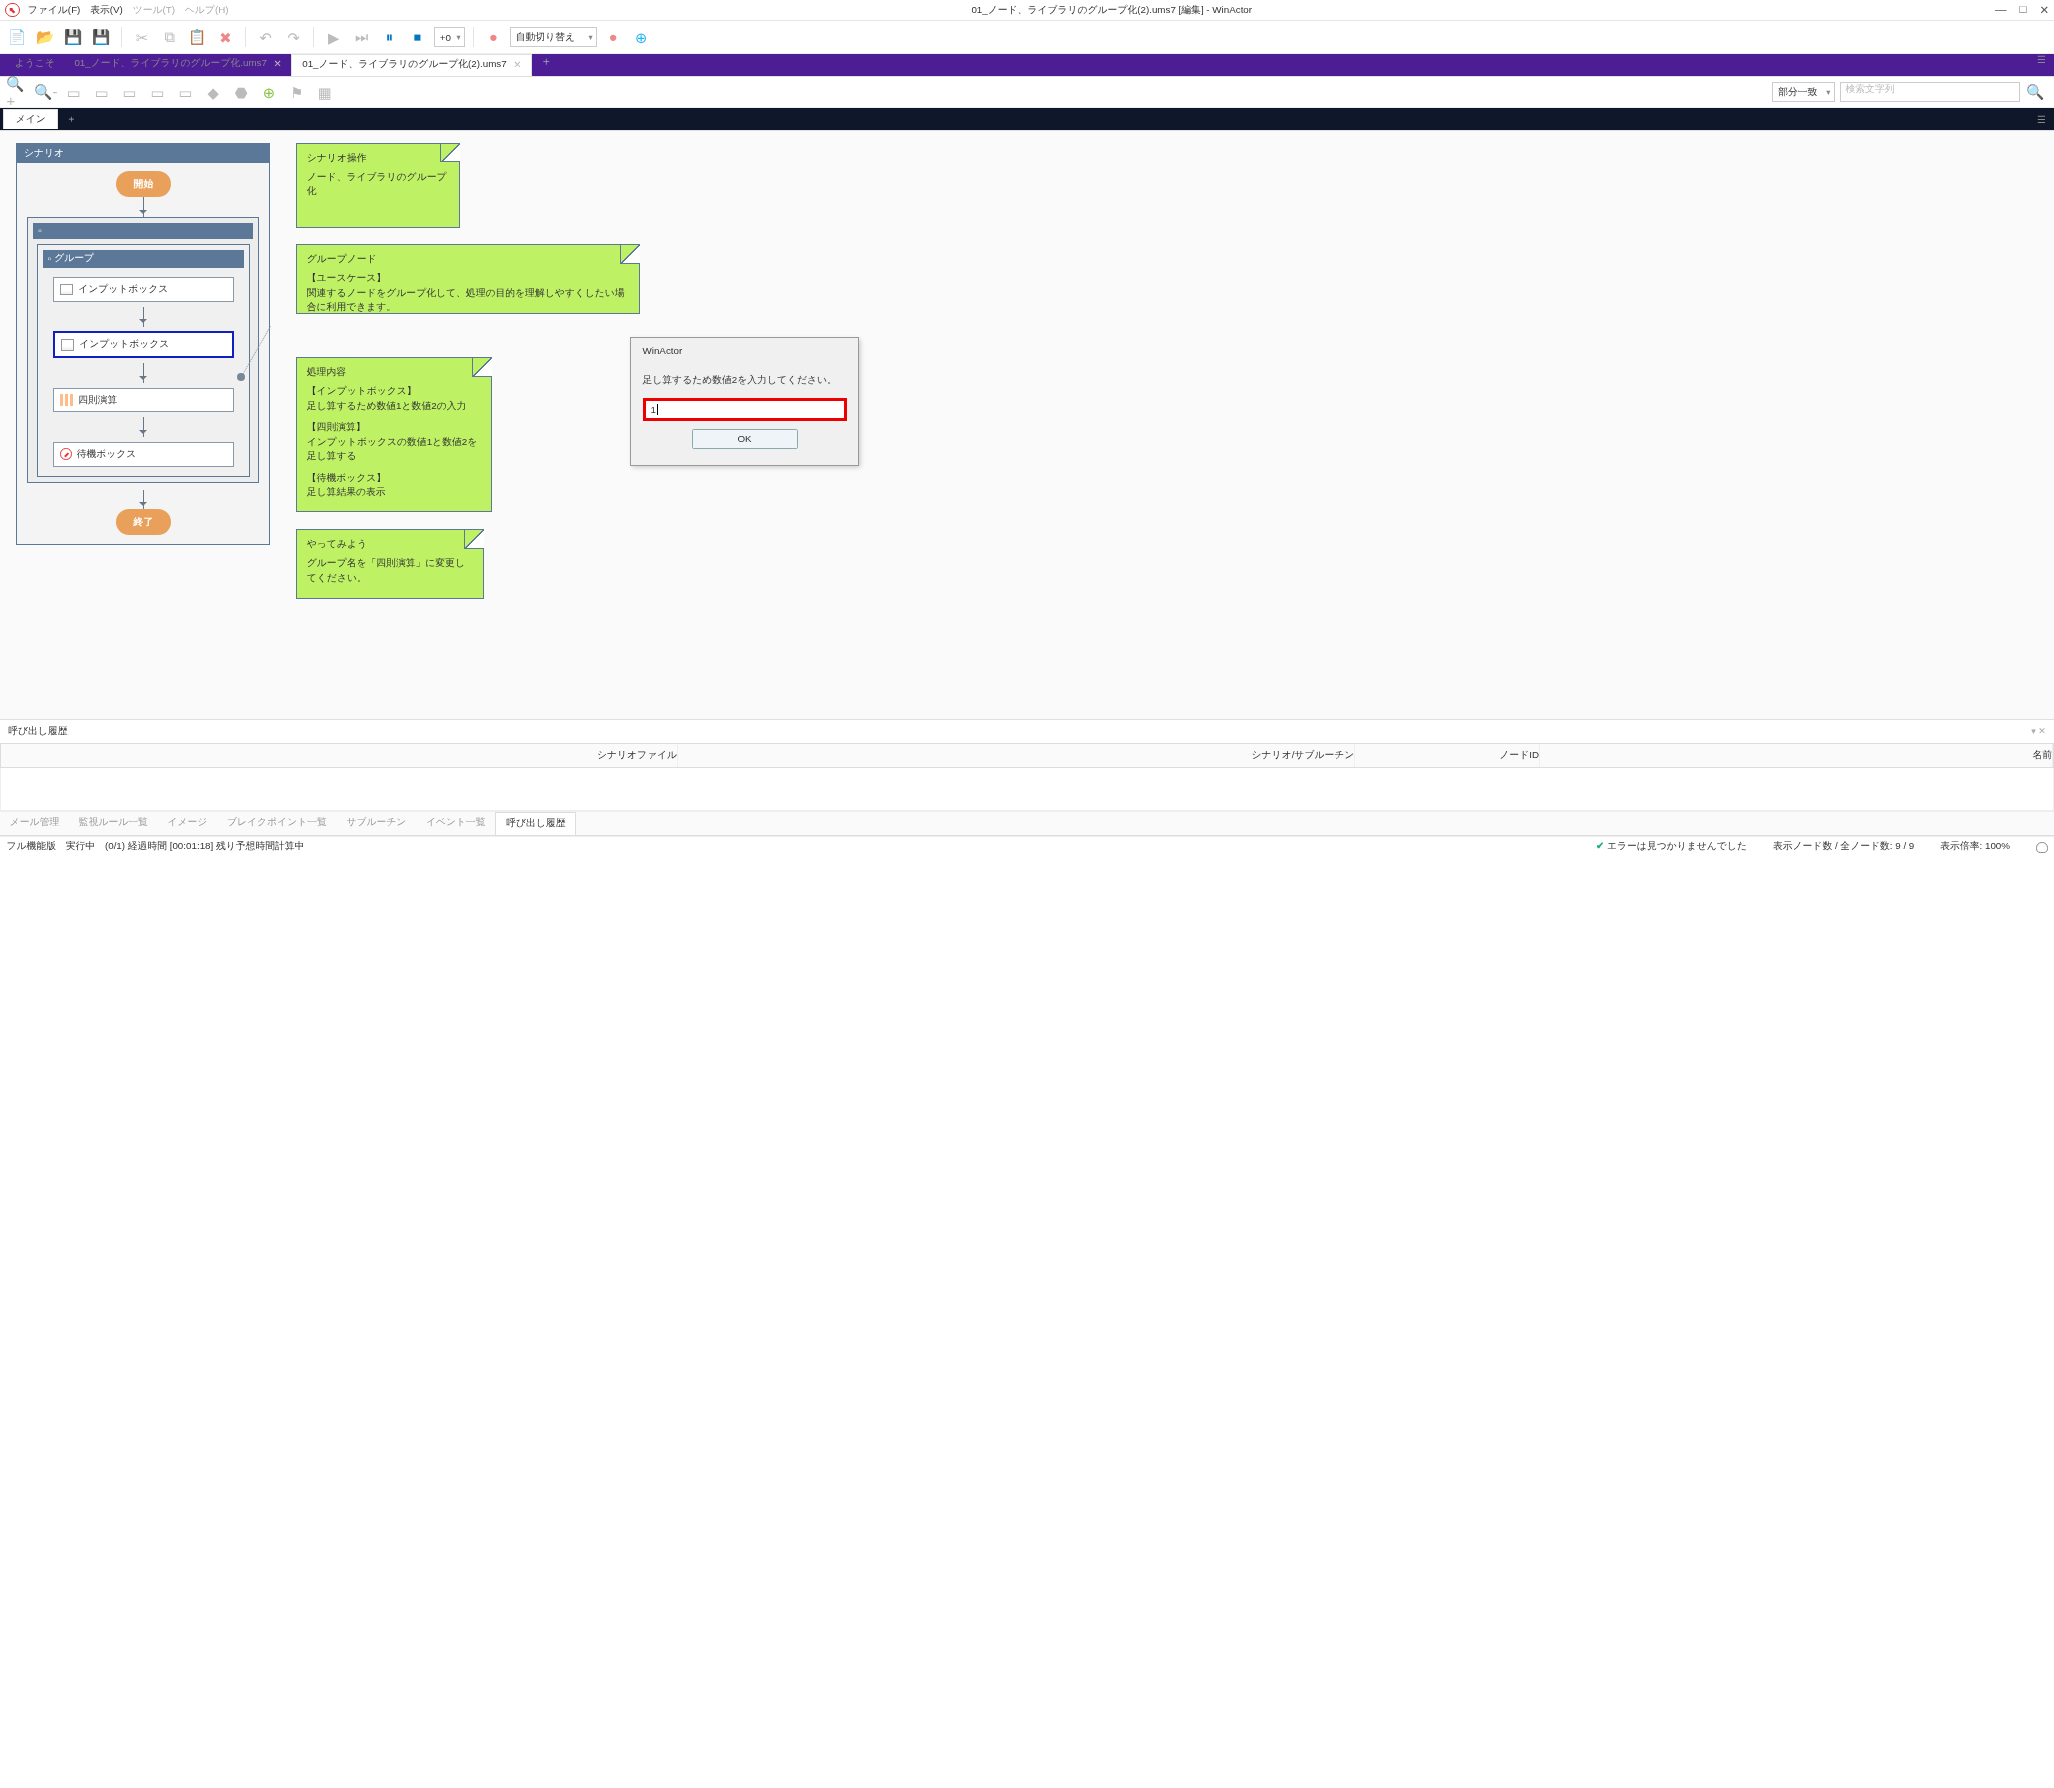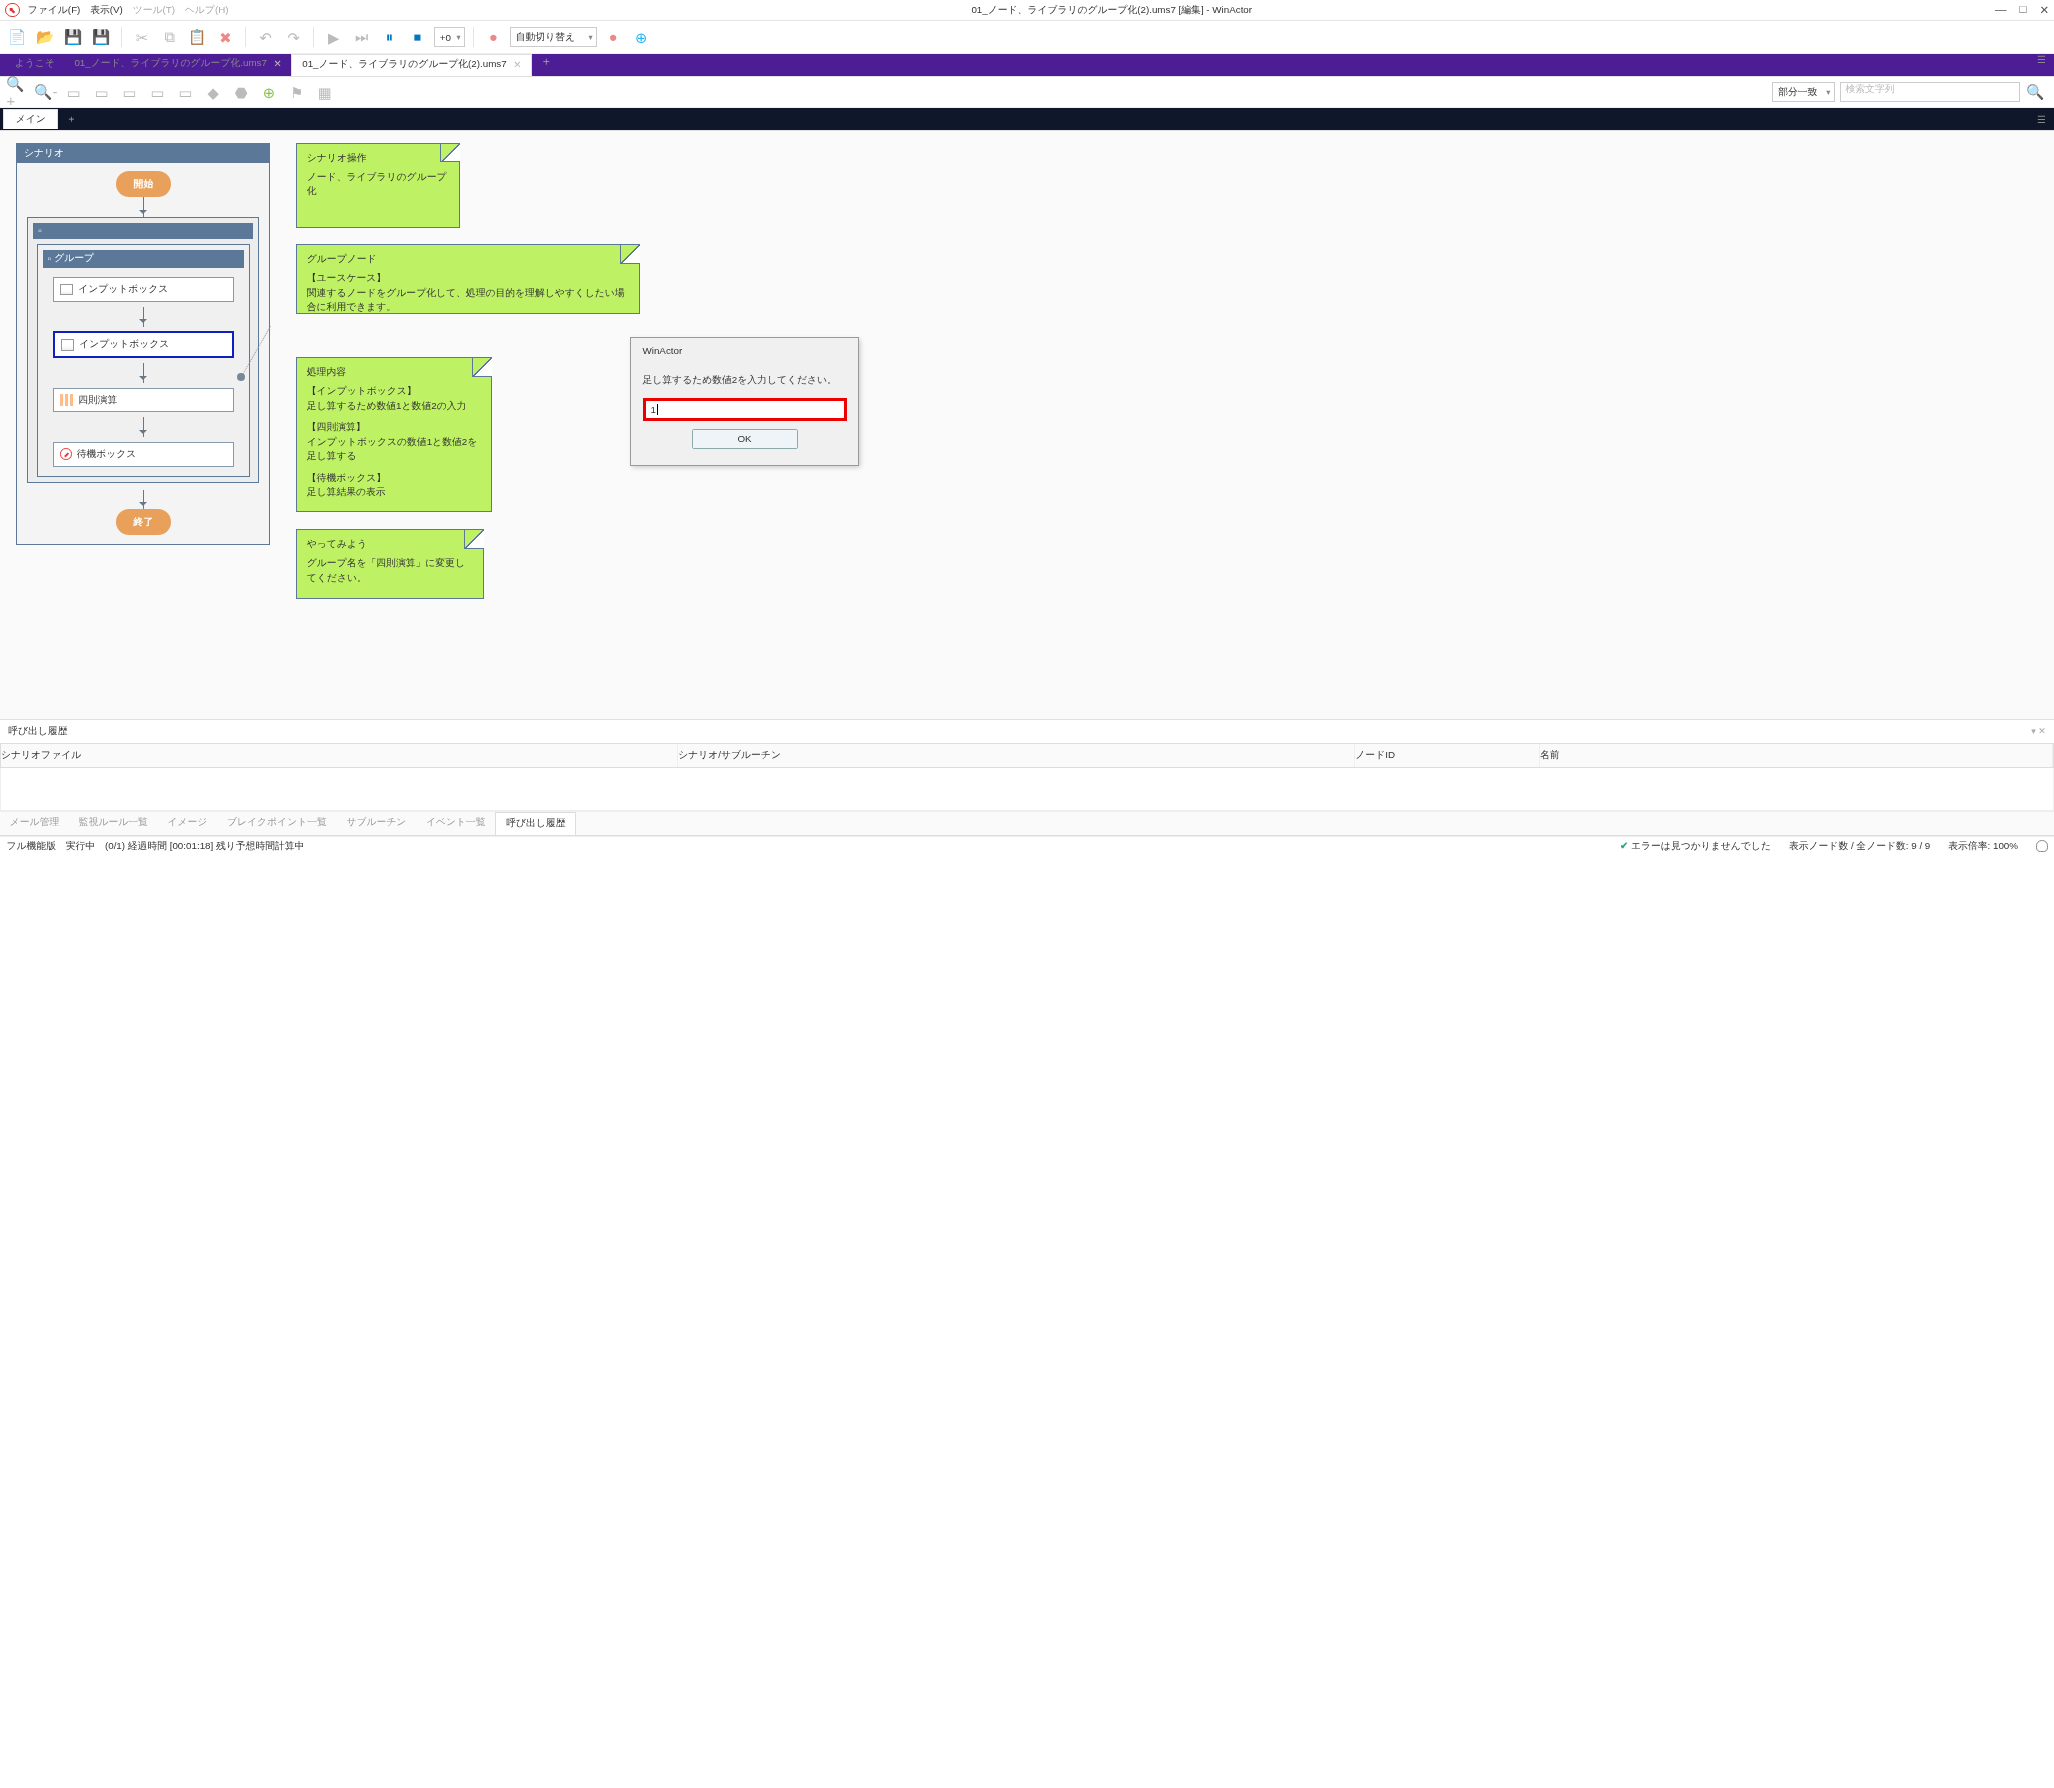--- a/index.html
+++ b/index.html
@@ -77,33 +77,33 @@
 .dialog .dlg-title { padding:6.5px 11.5px; }
 .dialog .dlg-body { padding:11.5px 11.5px 8.2px 11.5px;}
 .dialog .dlg-input { margin:11.5px 0 8.2px 0; border:3.3px solid #e00; background:#fff; height:23px; padding:0 4.9px; display:flex; align-items:center;}
 .dialog .dlg-input .caret { border-left:0.8px solid #000; height:11.5px; margin-left:0.8px;}
 .dialog .dlg-btn { display:block; margin:3.3px auto 8.2px auto; width:106px; text-align:center; border:0.8px solid #8aa; background:#eef4f7; padding:3.3px 0; border-radius:1.6px;}
 
 
 .callhist-title { padding:4.9px 8.2px; background:#fff; display:flex; align-items:center;}
 .callhist-title .rightctl { margin-left:auto; color:#aaa; font-size:9px;}
 .callhist-head { display:flex; border:0.8px solid #ddd; background:#fafafa;}
-.callhist-head > div { padding:4.9px 0; text-align:left; border-right:0.8px solid #eee;}
+.callhist-head > div { padding:4.9px 0; text-align:right; border-right:0.8px solid #eee;}
 .ch1{width:33%;} .ch2{width:33%;} .ch3{width:9%;} .ch4{flex:1;}
 .callhist-body { height:43px; border:0.8px solid #eee; border-top:none;}
 
 
 .bottom-tabs { display:flex; background:#fafafa; border-top:0.8px solid #eee; border-bottom:0.8px solid #ddd;}
 .btab { padding:4.9px 9.8px; color:#999;}
 .btab.active { color:#333; border-top:0.8px solid #ddd; border-left:0.8px solid #ddd; border-right:0.8px solid #ddd; background:#fff;}
 
 
 .statusbar { display:flex; align-items:center; height:19.6px; padding:0 6.5px; background:#fff; border-top:0.8px solid #eee; gap:13px;}
 .statusbar .err-ico { color:#2a8; font-weight:bold;}
-.statusbar .right { margin-left:auto; display:flex; gap:18px; align-items:flex-start;}
+.statusbar .right { margin-left:auto; display:flex; gap:26px; align-items:flex-end;}
 .bell { width:11.5px; height:11.5px; border:1.2px solid #888; border-radius:50% 50% 40% 40%; position:relative;}
 </style>
 </head>
 <body>
 
 <div class="titlebar">
   <div class="logo">⬉</div>
   <div class="menus">
     <span>ファイル(F)</span>
     <span>表示(V)</span>

